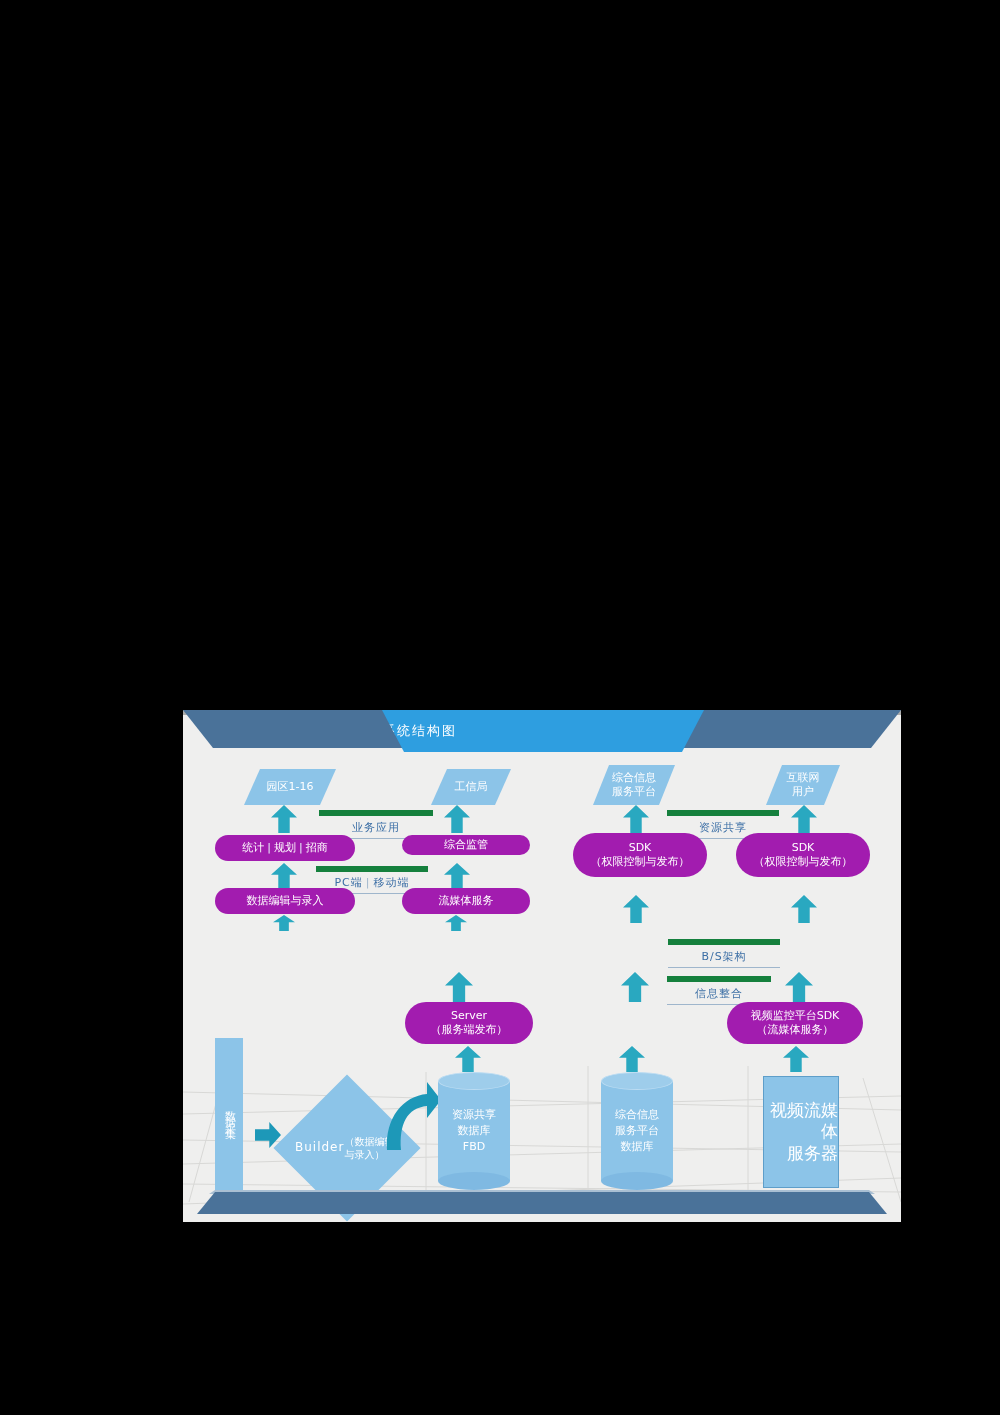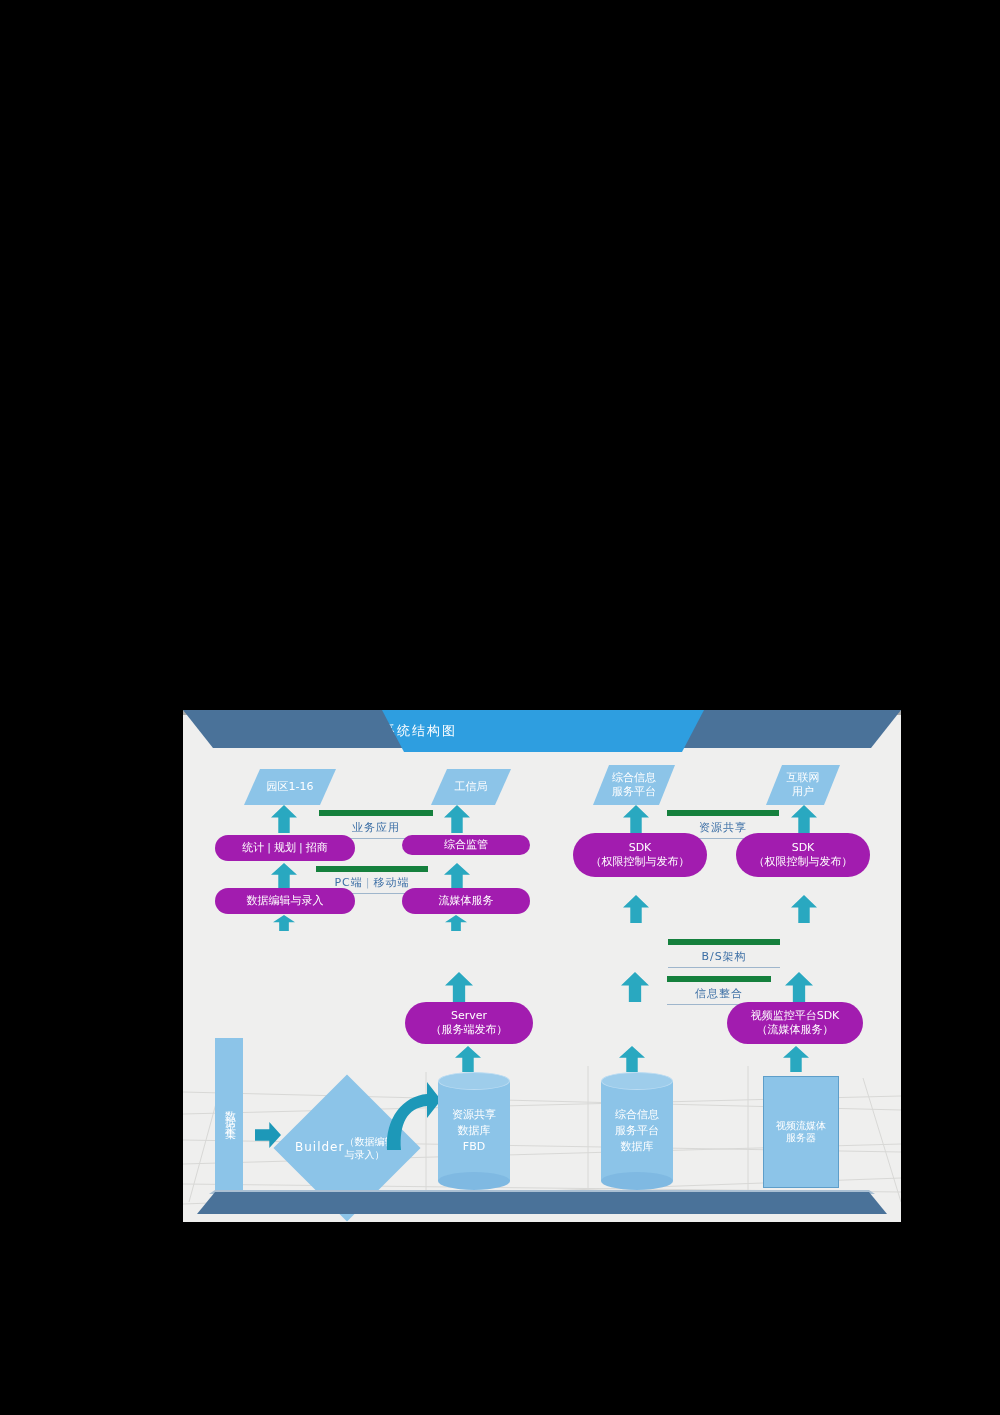--- a/index.html
+++ b/index.html
@@ -30,21 +30,21 @@
         clip-path:polygon(18px 0,calc(100% - 18px) 0,100% 100%,0 100%);}
   .base-top{position:absolute;left:26px;bottom:28px;width:666px;height:4px;background:#a9bfd3;
         clip-path:polygon(6px 0,calc(100% - 6px) 0,100% 100%,0 100%);}
 
   
   .node{position:absolute;box-sizing:border-box;display:flex;align-items:center;justify-content:center;
         text-align:center;color:#fff;line-height:1.25;font-family:"DejaVu Sans",sans-serif;}
 
   .para{background:#8cc4e8;clip-path:polygon(16px 0,100% 0,calc(100% - 16px) 100%,0 100%);font-size:11px;}
   .pill{background:#a21caf;border-radius:999px;font-size:11px;}
-  .rectbox{background:#8cc4e8;border:1px solid #5e9ec9;font-size:10px;}
+  .rectbox{background:#8cc4e8;border:1px solid #5e9ec9;font-size:17px;text-align:right;}
 
   .platform-bar{position:absolute;left:22px;top:219px;width:674px;height:40px;background:#8cc4e8;
         border:1px solid #6aa8d2;box-sizing:border-box;display:flex;align-items:center;justify-content:center;}
   .platform-bar span{color:#fff;font-size:17px;letter-spacing:2px;font-family:"DejaVu Sans",sans-serif;}
 
   
   .vbar{position:absolute;background:#8cc4e8;display:flex;align-items:center;justify-content:center;}
   .vbar span{color:#fff;font-size:11px;writing-mode:vertical-rl;letter-spacing:6px;
              font-family:"DejaVu Sans",sans-serif;}
 

